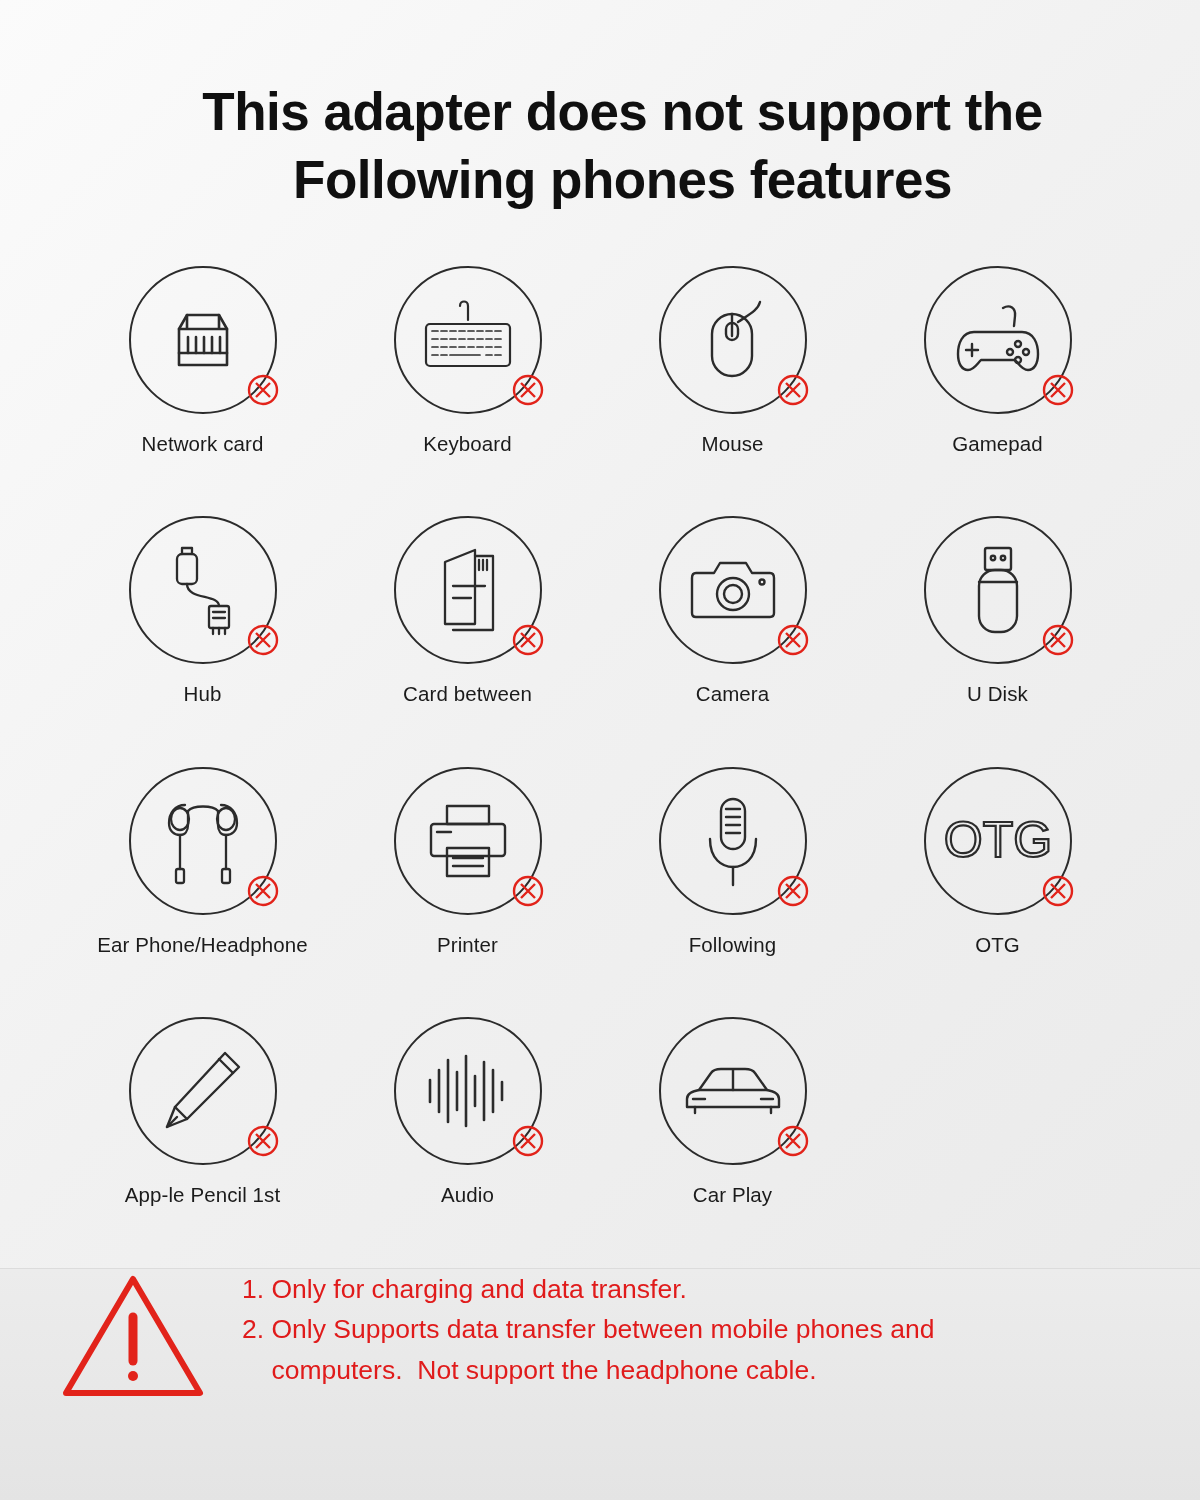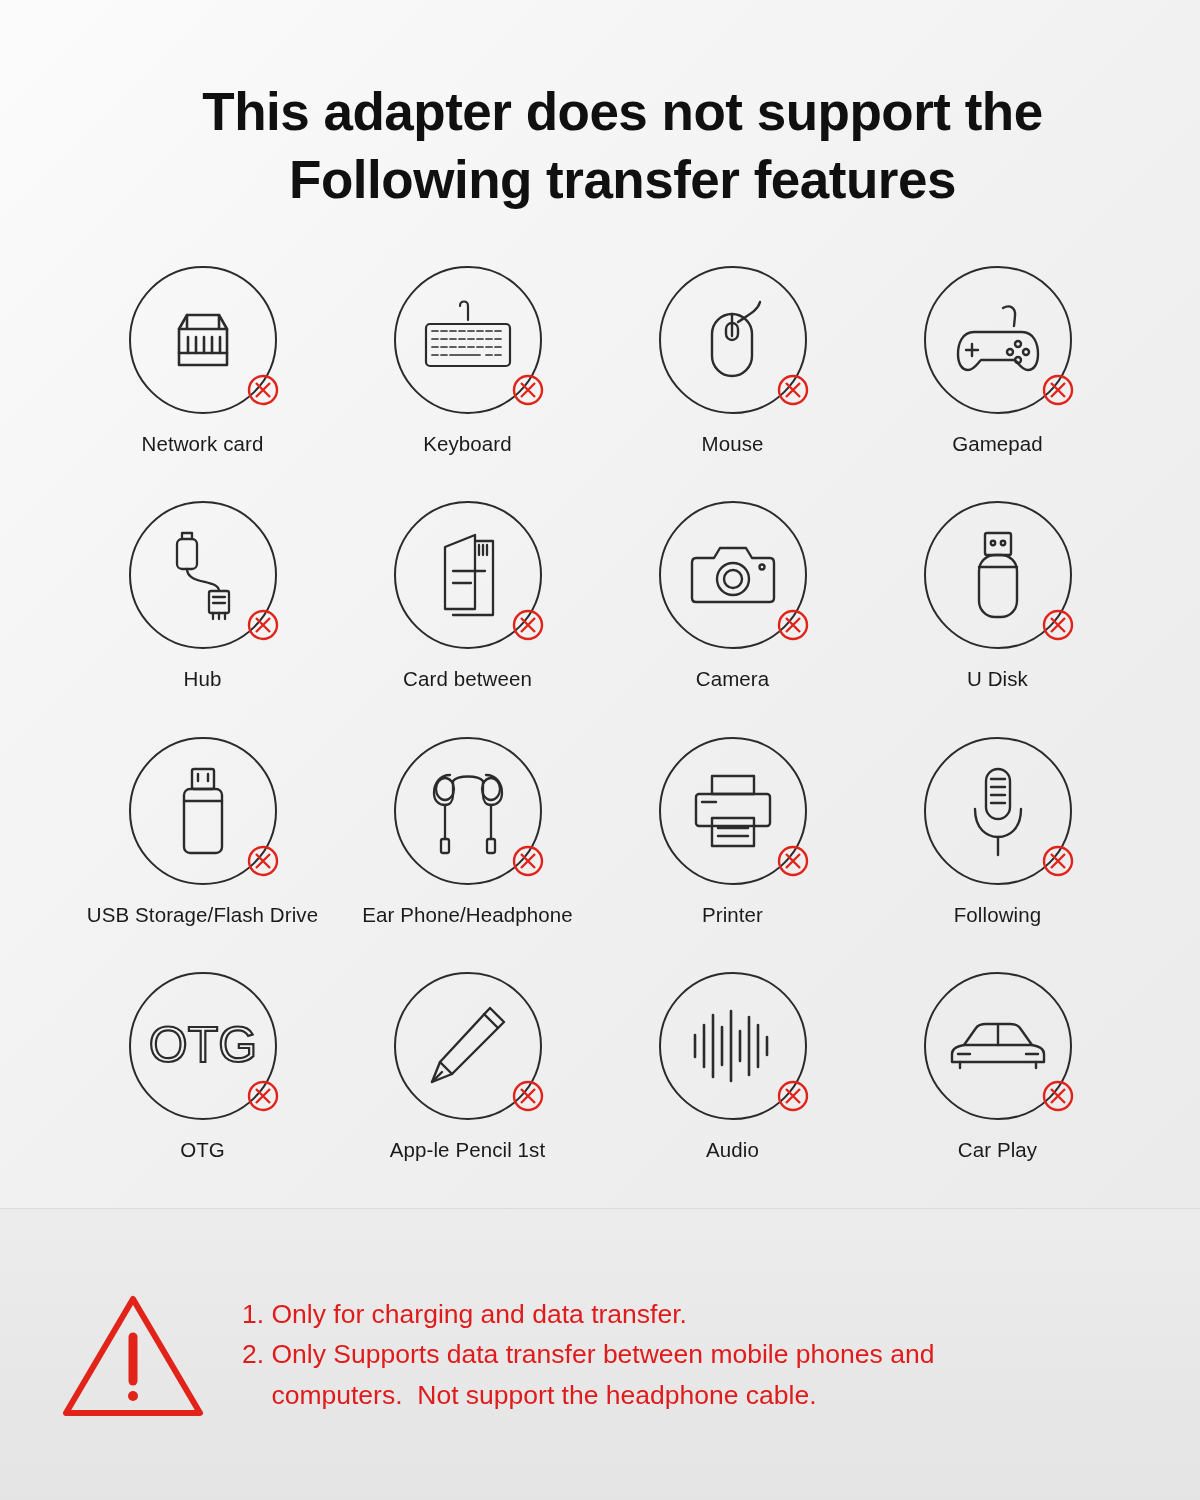--- a/index.html
+++ b/index.html
@@ -76,25 +76,24 @@
   }
   .cell-label {
     margin-top: 18px;
     font-size: 20.5px;
     color: #1b1b1b;
     text-align: center;
     letter-spacing: 0.1px;
     white-space: nowrap;
   }
   .footer {
-    height: 292px;
+    height: 232px;
     background: linear-gradient(180deg, #ececec 0%, #e4e4e4 100%);
     border-top: 1px solid #dcdcdc;
     display: flex;
-    align-items: center;
     padding: 0 52px 0 58px;
     box-sizing: border-box;
     gap: 34px;
   }
   .warn-tri {
     flex: 0 0 auto;
     width: 150px;
     height: 132px;
   }
   .notes {
@@ -106,21 +105,21 @@
     white-space: pre-wrap;
   }
 </style>
 </head>
 <body>
 
 <div class="page">
 
   <div class="title-block">
     <div class="title-line">This adapter does not support the</div>
-    <div class="title-line">Following transfer features</div>
+    <div class="title-line">Following phones features</div>
   </div>
 
   <div class="grid">
 
     <div class="cell">
       <div class="icon-wrap">
         <div class="circle">
           <svg width="92" height="86" viewBox="0 0 92 86" fill="none" stroke="#2b2b2b" stroke-width="2.6" stroke-linejoin="round" stroke-linecap="round">
             <path d="M22 32 L30 18 L62 18 L70 32 L70 68 L22 68 Z"></path>
             <path d="M30 18 L30 32 M62 18 L62 32 M22 32 L70 32"></path>
@@ -265,37 +264,20 @@
           </svg>
         </div>
         <svg class="ban" viewBox="0 0 36 36" fill="none" stroke="#e2231a" stroke-width="2.4">
           <circle cx="18" cy="18" r="14"></circle>
             <path d="M11 11 L25 25 M25 11 L11 25"></path>
         </svg>
       </div>
       <div class="cell-label">U Disk</div>
     </div>
 
-    <div class="cell">
-      <div class="icon-wrap">
-        <div class="circle">
-          <svg width="68" height="100" viewBox="0 0 68 100" fill="none" stroke="#2b2b2b" stroke-width="2.4" stroke-linejoin="round" stroke-linecap="round">
-            <rect x="23" y="8" width="22" height="20" rx="2"></rect>
-            <path d="M29 13 L29 20 M39 13 L39 20"></path>
-            <rect x="15" y="28" width="38" height="64" rx="6"></rect>
-            <path d="M15 40 L53 40"></path>
-          </svg>
-        </div>
-        <svg class="ban" viewBox="0 0 36 36" fill="none" stroke="#e2231a" stroke-width="2.4">
-          <circle cx="18" cy="18" r="14"></circle>
-            <path d="M11 11 L25 25 M25 11 L11 25"></path>
-        </svg>
-      </div>
-      <div class="cell-label">USB Storage/Flash Drive</div>
-    </div>
 
     <div class="cell">
       <div class="icon-wrap">
         <div class="circle">
           <svg width="96" height="100" viewBox="0 0 96 100" fill="none" stroke="#2b2b2b" stroke-width="2.3" stroke-linejoin="round" stroke-linecap="round">
             <path d="M30 14 C20 14 14 22 14 32 C14 40 19 44 25 44 C30 44 33 40 33 34 L33 20"></path>
             <ellipse cx="25" cy="28" rx="9" ry="11"></ellipse>
             <path d="M66 14 C76 14 82 22 82 32 C82 40 77 44 71 44 C66 44 63 40 63 34 L63 20"></path>
             <ellipse cx="71" cy="28" rx="9" ry="11"></ellipse>
             <path d="M33 20 C38 14 58 14 63 20"></path>

